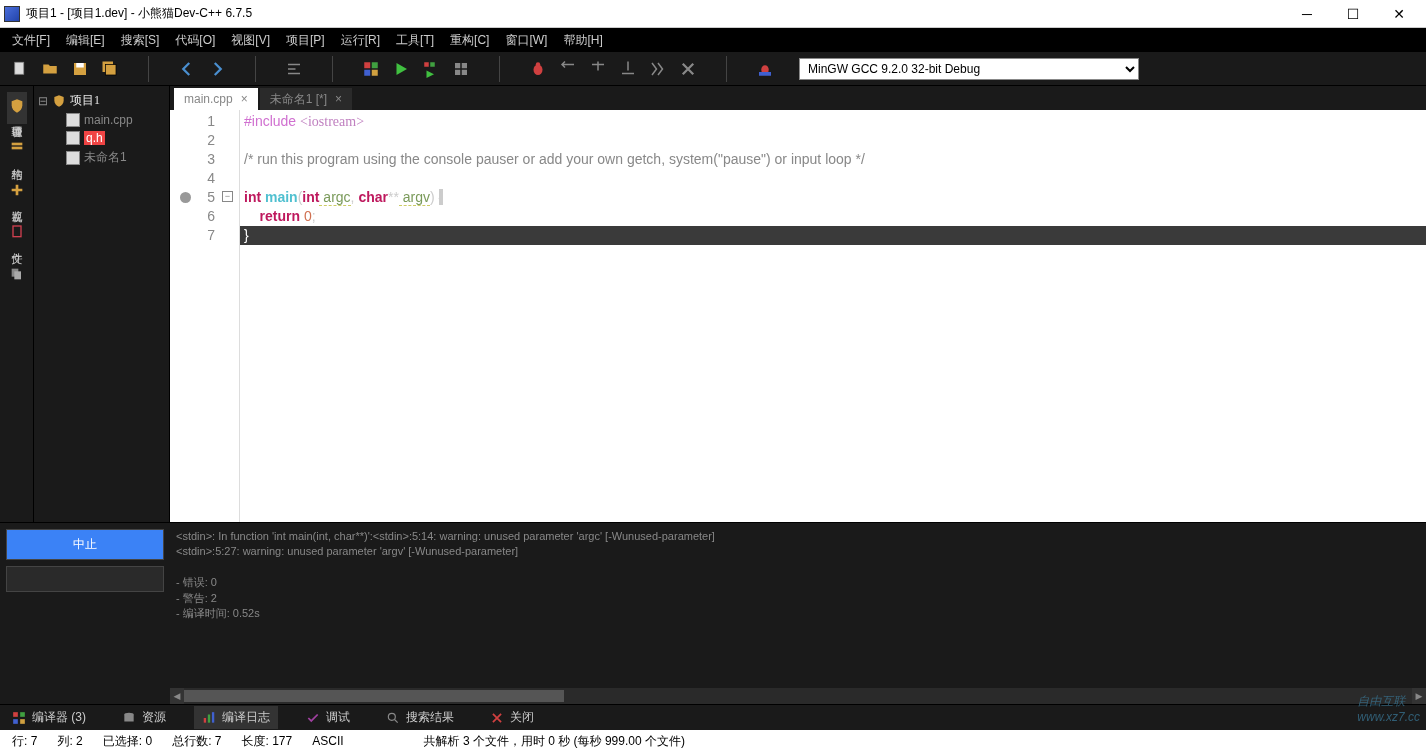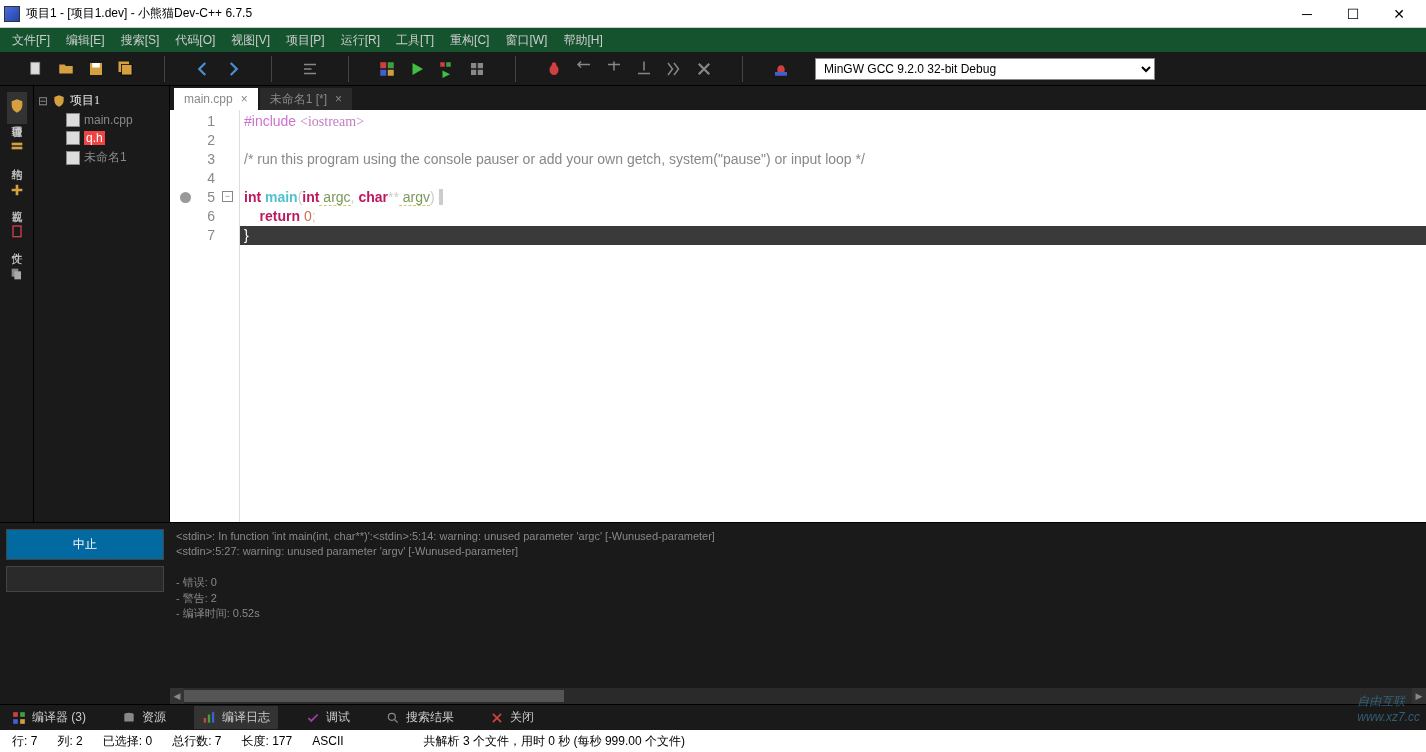--- a/index.html
+++ b/index.html
@@ -4,24 +4,24 @@
 <style>
 * { margin: 0; padding: 0; box-sizing: border-box; font-family: "Microsoft YaHei", sans-serif; }
 body { background: #1a1a1a; color: #ccc; font-size: 12px; overflow: hidden; width: 1426px; height: 752px; }
 
 .titlebar { background: #fff; color: #000; height: 28px; display: flex; align-items: center; padding: 0 4px; border-bottom: 1px solid #ccc; }
 .titlebar .app-icon { width: 16px; height: 16px; background: linear-gradient(135deg, #4a6edb, #2244aa); margin-right: 6px; border: 1px solid #333; }
 .titlebar .title { flex: 1; font-size: 12px; }
 .titlebar .win-controls { display: flex; gap: 0; }
 .titlebar .win-btn { width: 46px; height: 28px; display: flex; align-items: center; justify-content: center; cursor: pointer; font-size: 14px; }
 
-.menubar { background: #14532d; height: 24px; display: flex; align-items: flex-end; padding: 0 4px; font-size: 12px; color: #ccc; }
+.menubar { background: #000000; height: 24px; display: flex; align-items: flex-end; padding: 0 4px; font-size: 12px; color: #ccc; }
 .menubar .menu-item { padding: 3px 8px; cursor: pointer; }
 
-.toolbar { background: #1a1a1a; height: 34px; display: flex; align-items: center; padding: 2px 20px; gap: 18px; border-bottom: 1px solid #000; }
+.toolbar { background: #1a1a1a; height: 34px; display: flex; align-items: center; padding: 2px 4px; gap: 18px; border-bottom: 1px solid #000; }
 .toolbar .tool-group { display: flex; align-items: center; gap: 2px; padding: 0 2px; }
 .toolbar .sep { width: 1px; height: 26px; background: #444; margin: 0 4px; }
 .toolbar .tool-btn { width: 28px; height: 28px; display: flex; align-items: center; justify-content: center; cursor: pointer; border-radius: 2px; }
 .toolbar .tool-btn svg { width: 18px; height: 18px; }
 .compiler-select { background: #fff; color: #000; height: 22px; width: 340px; font-size: 12px; padding: 0 4px; border: 1px solid #888; }
 
 .main-area { display: flex; height: calc(100% - 28px - 24px - 34px - 182px - 26px - 22px); }
 
 .sidebar { width: 34px; background: #1a1a1a; display: flex; flex-direction: column; align-items: center; padding-top: 6px; gap: 10px; border-right: 1px solid #000; }
 .sidebar .vtab { writing-mode: vertical-rl; font-size: 11px; padding: 6px 2px; cursor: pointer; color: #ccc; display: flex; align-items: center; gap: 4px; }
@@ -56,21 +56,21 @@
 .line .kw { color: #be185d; font-weight: bold; }
 .line .inc { color: #d070d0; }
 .line .str { color: #c080c0; font-family: Liberation Serif, serif; }
 .line .cmt { color: #888888; }
 .line .fn { color: #50c0d0; font-weight: bold; }
 .line .num { color: #d07050; }
 .line .param { color: #7a9a5a; border-bottom: 1px dashed #cc6; }
 
 .bottom-panel { height: 182px; display: flex; background: #1a1a1a; border-top: 1px solid #000; }
 .left-bottom { width: 170px; display: flex; flex-direction: column; padding: 6px; gap: 6px; }
-.left-bottom .btn-stop { background: #0369a1; color: #fff; text-align: center; padding: 6px 0; border: 1px solid #444; cursor: pointer; }
+.left-bottom .btn-stop { background: #3b82f6; color: #fff; text-align: center; padding: 6px 0; border: 1px solid #444; cursor: pointer; }
 .left-bottom .btn-blank { background: #2a2a2a; height: 26px; border: 1px solid #444; }
 
 .compiler-output { flex: 1; background: #1a1a1a; font-family: Consolas, monospace; font-size: 11px; color: #888; padding: 6px; overflow: auto; line-height: 1.4; position: relative; }
 .compiler-output .scroll-h { position: absolute; bottom: 0; left: 0; right: 0; height: 16px; background: #2a2a2a; }
 .compiler-output .scroll-h .thumb { position: absolute; left: 14px; top: 2px; width: 380px; height: 12px; background: #555; }
 .compiler-output .scroll-h .arr { position: absolute; width: 14px; height: 16px; background: #333; color: #888; text-align: center; line-height: 16px; font-size: 9px; }
 .compiler-output .scroll-h .arr.l { left: 0; }
 .compiler-output .scroll-h .arr.r { right: 0; }
 
 .bottom-tabs { height: 26px; background: #1a1a1a; display: flex; align-items: center; padding: 0 4px; gap: 20px; border-top: 1px solid #000; }

